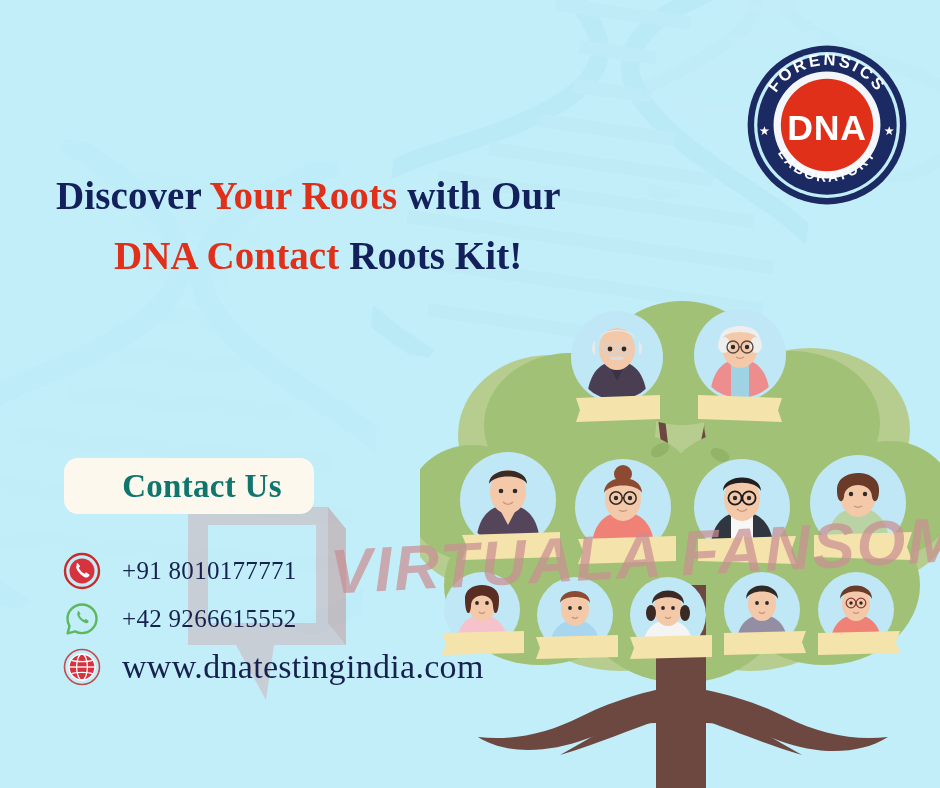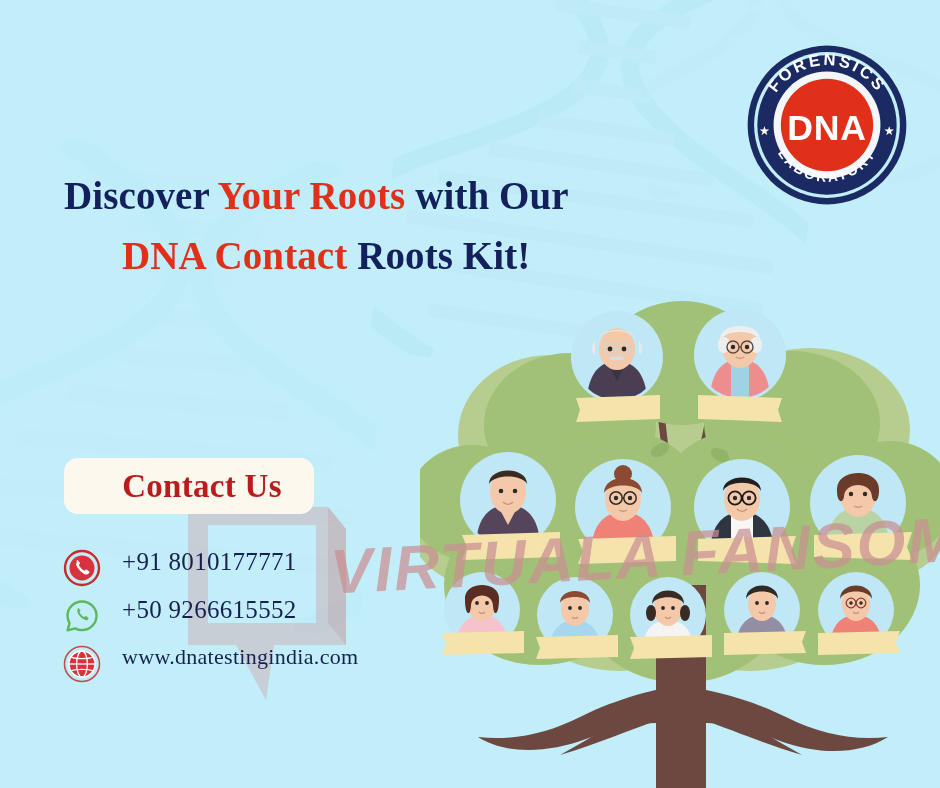--- a/index.html
+++ b/index.html
@@ -15,50 +15,50 @@
   .bg-helix{position:absolute;opacity:.30;pointer-events:none;}
   .helix-a{left:395px;top:-50px;width:420px;height:430px;transform:rotate(8deg);}
   .helix-b{left:-40px;top:150px;width:420px;height:470px;transform:rotate(5deg);}
   .helix-c{left:640px;top:-70px;width:300px;height:260px;transform:rotate(-4deg);}
 
   
   .pin-wm{position:absolute;left:178px;top:495px;width:175px;height:215px;opacity:.45;pointer-events:none;}
 
   
   .headline{
-    position:absolute;left:64px;top:166px;width:640px;
+    position:absolute;left:56px;top:166px;width:640px;
     font-family:"Liberation Serif", serif;
     font-weight:bold;font-size:39px;line-height:1.55;
     color:#13205c;letter-spacing:.1px;
   }
   .headline .l2{display:block;padding-left:58px;}
   .hl-red{color:#e0301a;}
 
   
   .logo{position:absolute;left:746px;top:44px;width:162px;height:162px;}
 
   
   .contact-box{
     position:absolute;left:64px;top:458px;width:250px;height:56px;
     background:#fdf8ee;border-radius:14px;
   }
   .contact-title{
     position:absolute;left:0;top:0;width:276px;height:56px;
     display:flex;align-items:center;justify-content:center;
     font-family:"Liberation Serif",serif;font-weight:bold;font-size:33px;
-    color:#b91c1c;letter-spacing:.3px;border-radius:12px;
+    color:#0f766e;letter-spacing:.3px;border-radius:12px;
   }
   .contact-list{position:absolute;left:62px;top:548px;width:420px;}
-  .crow{display:flex;height:46px;margin-bottom:2px;}
+  .crow{display:flex;align-items:center;height:46px;margin-bottom:2px;}
   .crow .ico{width:40px;height:40px;flex:0 0 40px;margin-right:20px;}
   .crow .txt{
     font-family:"Liberation Serif",serif;font-size:25px;color:#17214f;
     letter-spacing:.3px;white-space:nowrap;
   }
-  .crow.web .txt{font-size:22px;}
+  .crow.web .txt{font-size:34px;}
 
   
   .tree{position:absolute;left:420px;top:285px;width:520px;height:503px;}
 
   
   .wm-brand{
     position:absolute;left:330px;top:518px;
     font-family:"Liberation Sans",sans-serif;font-weight:bold;font-style:italic;
     font-size:63px;letter-spacing:2px;color:#c98f92;opacity:.72;
     transform:rotate(-3deg);white-space:nowrap;pointer-events:none;
@@ -188,21 +188,21 @@
         <path d="M14.6 14.8c-.5.6-.6 1.6-.1 2.8.8 2 2.1 3.8 3.7 5.3 1.6 1.6 3.5 2.8 5.4 3.5 1.1.4 2 .2 2.5-.3l1.2-1.3c.3-.4.3-.9-.1-1.2l-2.4-1.9c-.4-.3-.9-.2-1.2.1l-.9 1c-1.4-.7-2.6-1.6-3.6-2.6-1-1-1.8-2.1-2.4-3.4l1-.9c.4-.3.4-.8.1-1.2l-1.8-2.3c-.3-.4-.9-.4-1.2-.1z" fill="#ffffff"></path>
       </svg>
       <span class="txt">+91 8010177771</span>
     </div>
 
     <div class="crow">
       <svg class="ico" viewBox="0 0 40 40">
         <path d="M20 5.5c-8 0-14.5 6.4-14.5 14.3 0 2.6.7 5.1 2 7.3L5.6 34.4l7.6-2c2 1.1 4.4 1.7 6.8 1.7 8 0 14.5-6.4 14.5-14.3S28 5.5 20 5.5z" fill="none" stroke="#5cb85c" stroke-width="2.4" stroke-linejoin="round"></path>
         <path d="M15.6 14.1c-.4.5-.5 1.4-.1 2.4.7 1.8 1.8 3.3 3.2 4.6 1.4 1.3 3 2.4 4.7 3 .9.3 1.7.2 2.1-.2l1-1.1c.3-.3.2-.8-.1-1l-2.1-1.6c-.3-.3-.8-.2-1 .1l-.8.8c-1.2-.6-2.2-1.3-3.1-2.2-.9-.9-1.5-1.8-2-2.9l.8-.8c.3-.3.3-.7.1-1l-1.5-2c-.3-.3-.8-.3-1 0z" fill="#5cb85c"></path>
       </svg>
-      <span class="txt">+50 9266615552</span>
+      <span class="txt">+42 9266615552</span>
     </div>
 
     <div class="crow web">
       <svg class="ico" viewBox="0 0 40 40">
         <circle cx="20" cy="20" r="17.5" fill="none" stroke="#c05050" stroke-width="1.6"></circle>
         <circle cx="20" cy="20" r="13" fill="#d6333f"></circle>
         <g stroke="#ffffff" stroke-width="1.3" fill="none">
           <circle cx="20" cy="20" r="13"></circle>
           <ellipse cx="20" cy="20" rx="5.4" ry="13"></ellipse>
           <line x1="7" y1="20" x2="33" y2="20"></line>

